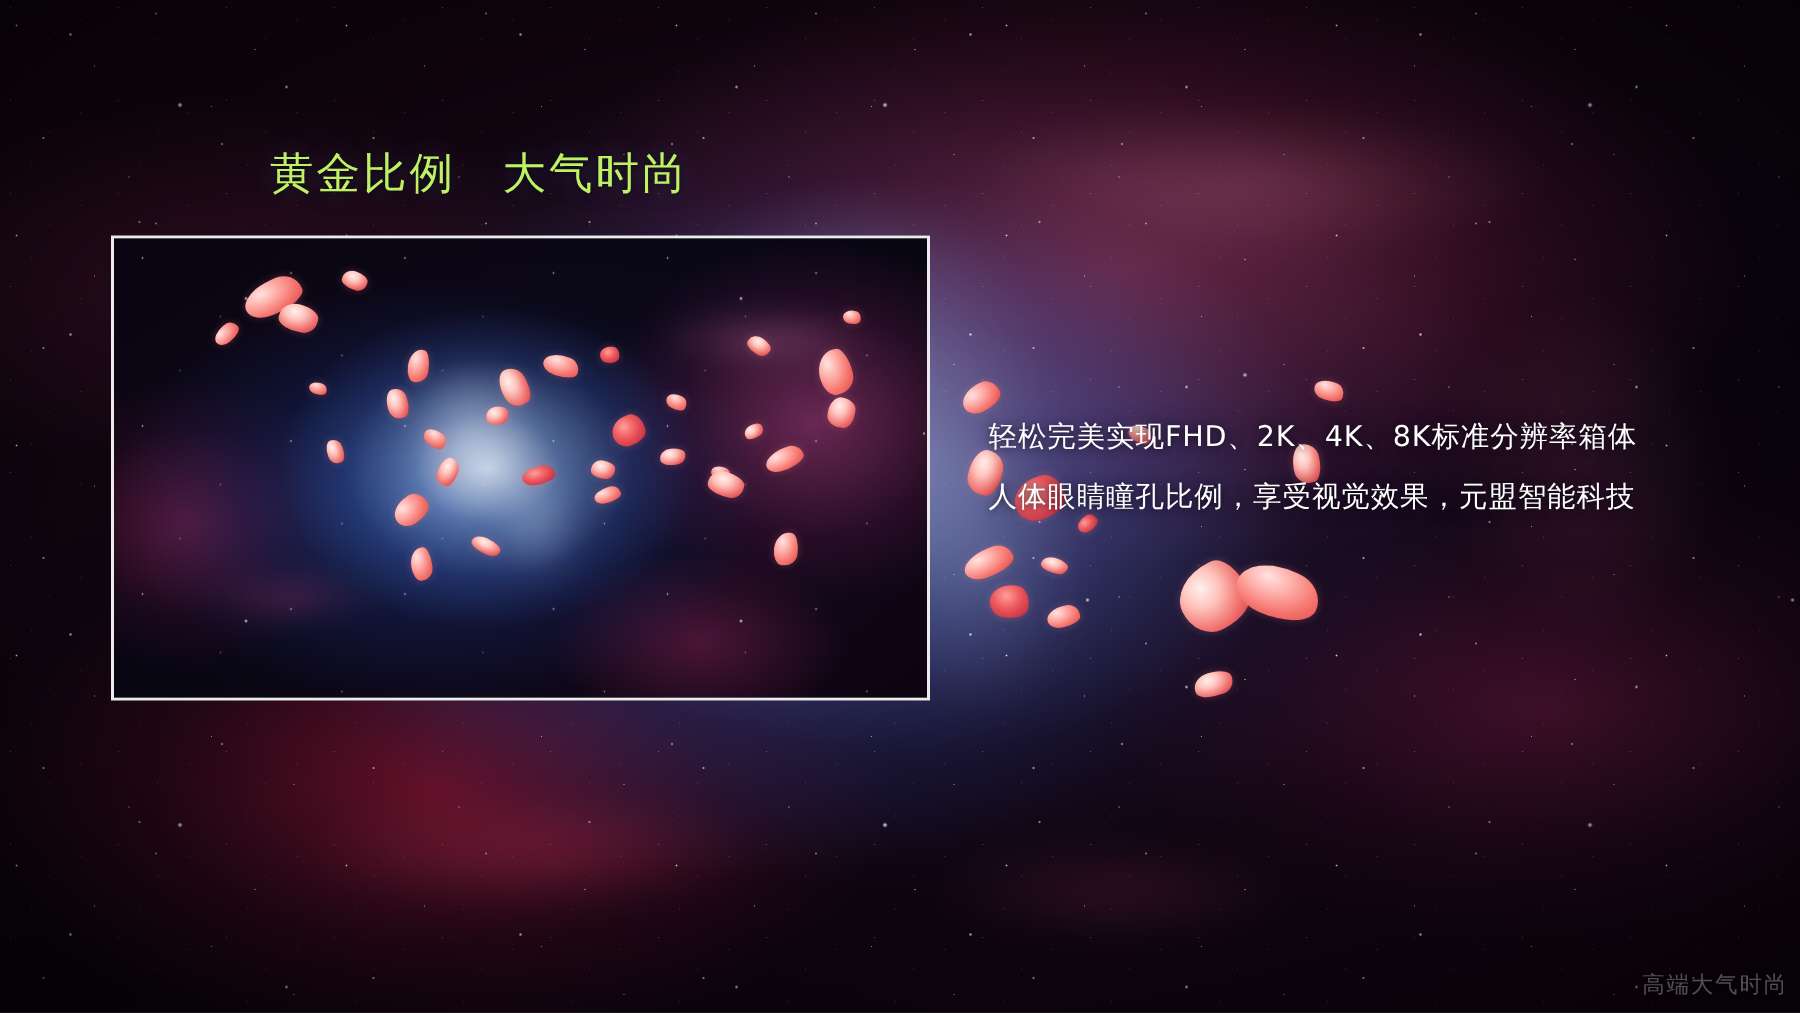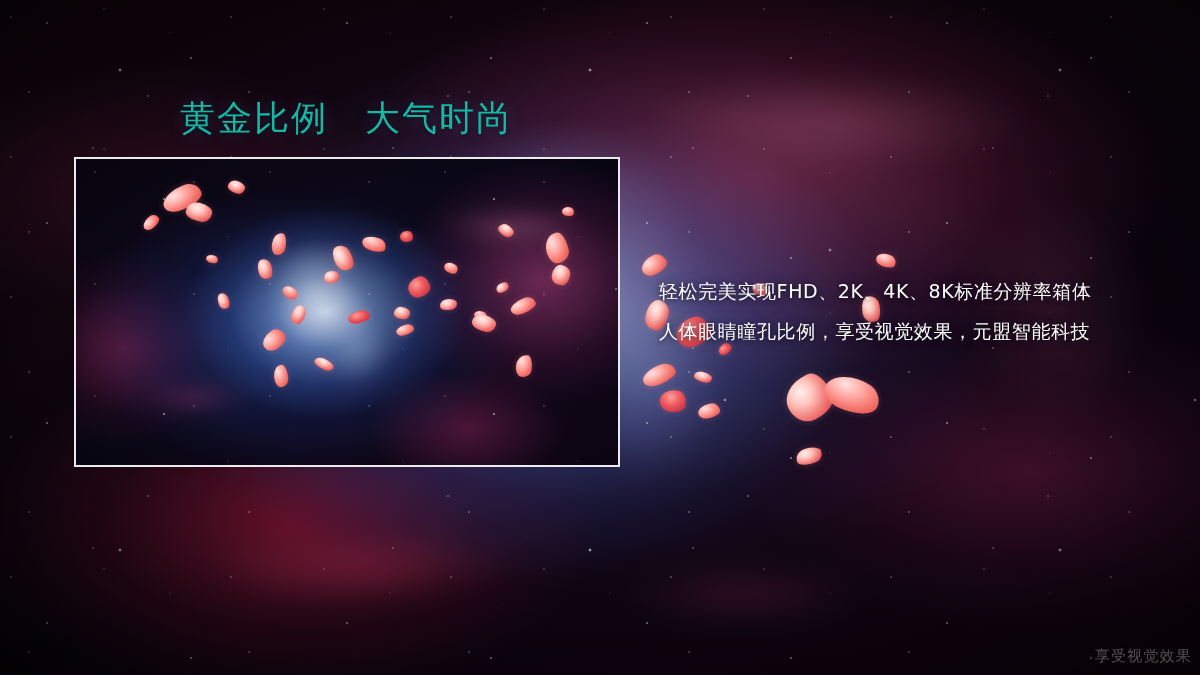--- a/index.html
+++ b/index.html
@@ -160,23 +160,23 @@
       radial-gradient(2.4px 2.4px at 88px 40px, rgba(255,255,255,1), transparent 55%),
       radial-gradient(2.1px 2.1px at 210px 130px, rgba(215,235,255,.92), transparent 55%);
     background-size:330px 215px;
     opacity:.9;
   }
 
   
   #headline{
     position:absolute;
     left:180px;top:101px;
-    font-size:35px;
+    font-size:29px;
     letter-spacing:2px;
-    color:#14b8a6;
+    color:#bef264;
     text-shadow:0 1px 6px rgba(0,0,0,.70), 0 0 16px rgba(120,150,255,.30);
     white-space:pre;
     line-height:1;
   }
   #body-copy{
     position:absolute;
     left:659px;top:271px;
     width:520px;
     color:#ffffff;
     font-size:19px;
@@ -265,15 +265,15 @@
   <div class="petal" style="left:876px;top:254px;width:20px;height:13px;transform:rotate(20deg);"></div>
   <div class="petal alt" style="left:862px;top:296px;width:18px;height:26px;transform:rotate(-10deg);"></div>
   <div class="petal" style="left:752px;top:284px;width:16px;height:11px;transform:rotate(30deg);"></div>
   <div class="petal deep" style="left:718px;top:344px;width:14px;height:10px;transform:rotate(-34deg);"></div>
 
   <div id="body-copy">
     <span class="line">轻松完美实现FHD、2K、4K、8K标准分辨率箱体</span>
     <span class="line">人体眼睛瞳孔比例，享受视觉效果，元盟智能科技</span>
   </div>
 
-  <div id="watermark">享受视觉效果</div>
+  <div id="watermark">高端大气时尚</div>
 
 </div>
 
 </body></html>

